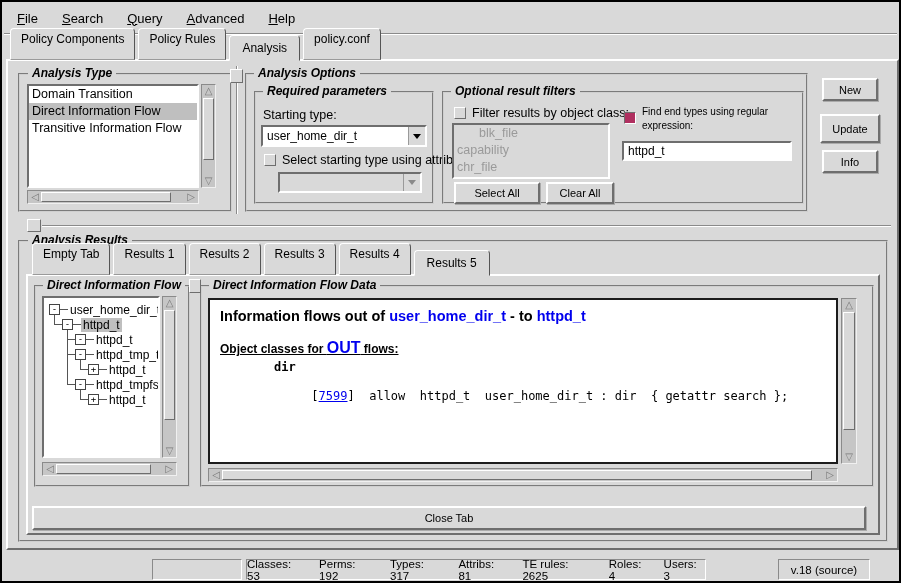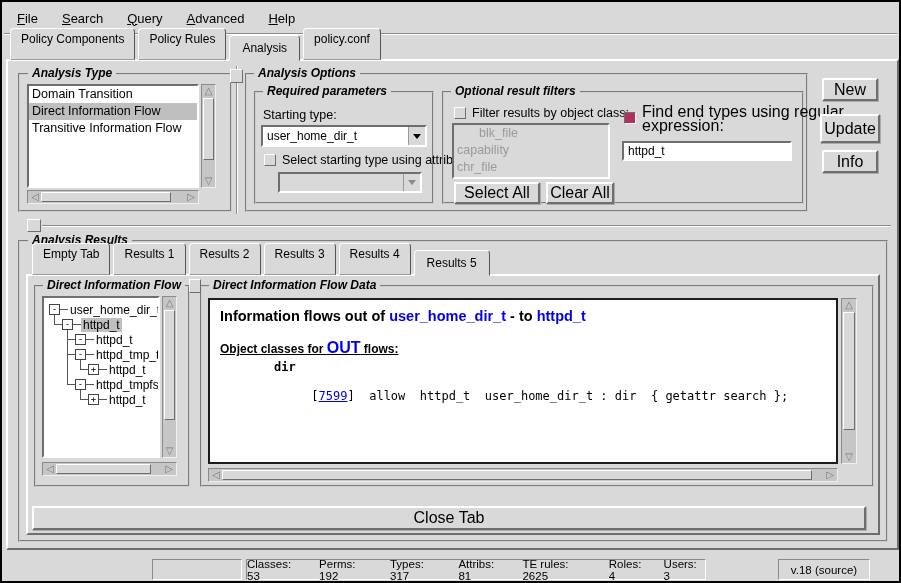--- a/index.html
+++ b/index.html
@@ -28,21 +28,21 @@
   }
   .tab.active { padding:5px 12px 5px; border-bottom-color:#d9d9d9; z-index:3; margin-bottom:-1px; }
   
   .group { border:2px groove #cfcfcf; }
   .glabel {
     position:absolute; background:#d9d9d9; padding:0 4px; font-weight:bold; font-style:italic;
     font-size:12px; white-space:nowrap; overflow:hidden; z-index:2;
   }
   
   .pbtn { display:flex; align-items:center; justify-content:center; background:#d9d9d9;
-    border:2px solid; border-color:#fff #6e6e6e #6e6e6e #fff; font-size:16px; box-shadow:1px 1px 0 #aaa;text-align:right; }
+    border:2px solid; border-color:#fff #6e6e6e #6e6e6e #fff; font-size:11px; box-shadow:1px 1px 0 #aaa;text-align:right; }
   .listbox { background:#fff; border:2px solid; border-color:#6e6e6e #fff #fff #6e6e6e; overflow:hidden; }
   .lb-item { padding:1px 3px; height:17px; line-height:15px; font-size:12.5px; white-space:nowrap; }
   .lb-item.sel { background:#bfbfbf; }
   .lb-item.dis { color:#9a9a9a; }
   .combo { display:flex; align-items:stretch; background:#fff; border:2px solid; border-color:#6e6e6e #fff #fff #6e6e6e; }
   .combo .val { flex:1; padding:2px 4px; font-size:12px; white-space:nowrap; overflow:hidden; }
   .combo .arrowbtn { width:17px; display:flex; align-items:center; justify-content:center;
     border-left:1px solid #9a9a9a; background:#d9d9d9; }
   .combo.dis { background:#d9d9d9; }
   .tri-down { width:0; height:0; border-left:4px solid transparent; border-right:4px solid transparent; border-top:5px solid #000; }
@@ -160,21 +160,21 @@
     <div class="lb-item dis" style="height:17px;padding-left:25px;">blk_file</div>
     <div class="lb-item dis" style="height:17px;">capability</div>
     <div class="lb-item dis" style="height:17px;">chr_file</div>
   </div>
   <div class="abs pbtn" style="left:452px; top:180px; width:86px; height:22px;">Select All</div>
   <div class="abs pbtn" style="left:544px; top:180px; width:68px; height:22px;">Clear All</div>
 
   <div class="abs" style="left:622px; top:110px;">
       <div class="cb on"></div>
     </div>
-  <div class="abs" style="left:640px; top:103px; font-size:16px; line-height:14px;">
+  <div class="abs" style="left:640px; top:103px; font-size:10px; line-height:14px;">
     <div>Find end types using regular</div>
     <div>expression:</div>
   </div>
   <input class="abs entry" style="left: 620px; top: 139px; width: 170px; height: 20px;" value="httpd_t">
 
   <div class="abs pbtn" style="left:820px; top:76px; width:56px; height:23px;">New</div>
   <div class="abs pbtn" style="left:818px; top:112px; width:60px; height:29px;">Update</div>
   <div class="abs pbtn" style="left:820px; top:148px; width:56px; height:23px;">Info</div>
 
   <div class="abs groove-h" style="left:40px; right:8px; top:223px;"></div>

